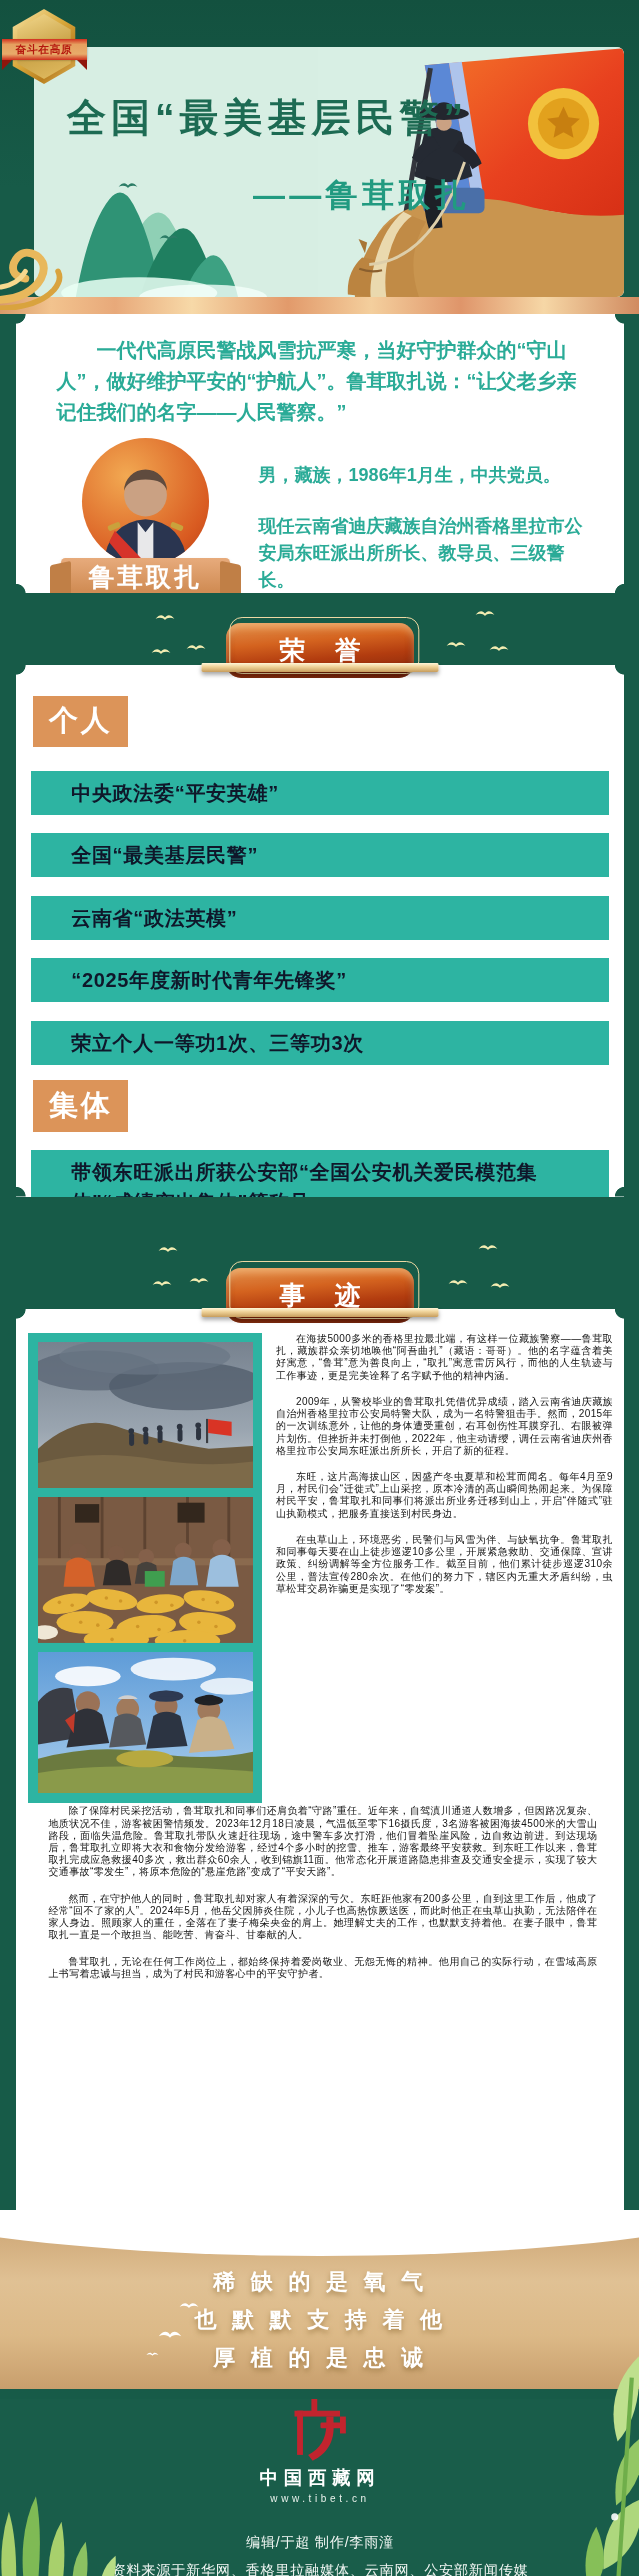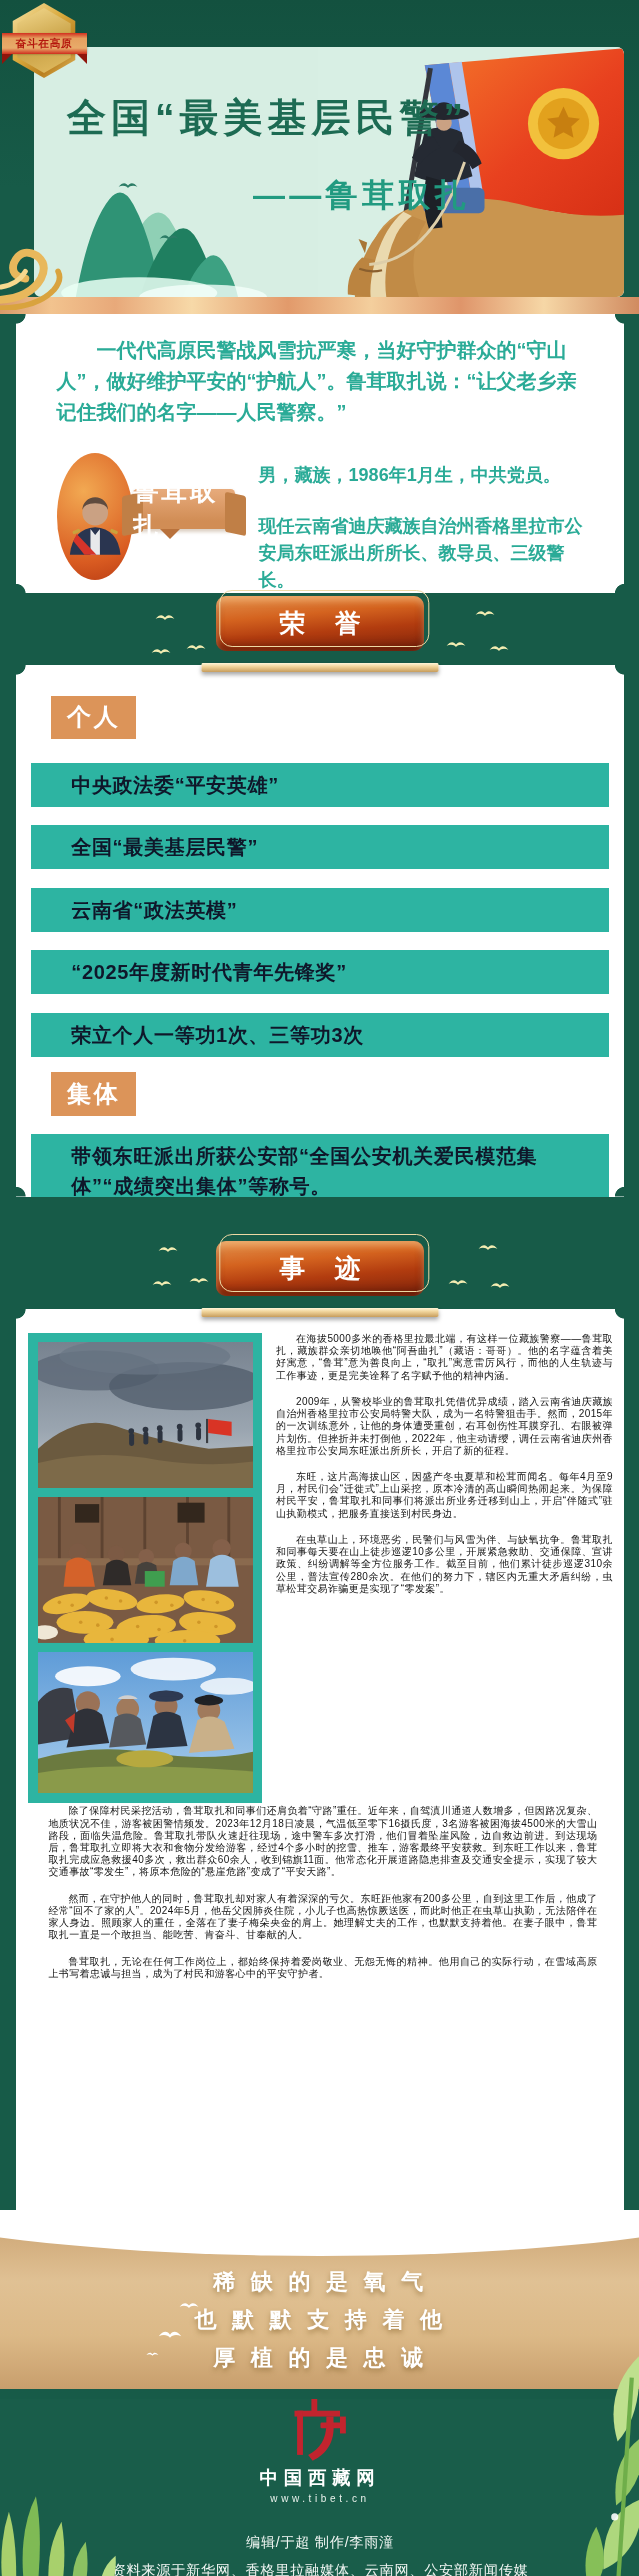--- a/index.html
+++ b/index.html
@@ -25,21 +25,21 @@
   .hero{position:relative;height:314px;background:linear-gradient(180deg,#13513f,#175b48 60%);}
   .hero-panel{position:absolute;left:34px;top:47px;width:590px;height:250px;background:#d7eee3;border-radius:7.1px;overflow:hidden;}
   .hero-photo{position:absolute;right:0;top:0;width:306px;height:250px;}
   .hero-mountains{position:absolute;left:20px;bottom:-2.8px;width:213px;height:142px;}
   .hero-title{position:absolute;left:33px;top:44px;font-size:39px;font-weight:700;letter-spacing:5px;color:var(--titlegreen);white-space:nowrap;z-index:2;}
   .hero-subtitle{position:absolute;left:219px;top:127px;font-size:32px;font-weight:700;letter-spacing:4.3px;color:#219a80;white-space:nowrap;z-index:2;}
   .gold-cloud{position:absolute;left:-5.7px;top:210px;width:114px;height:100px;z-index:3;}
   .copper-band{position:absolute;left:0;bottom:0;width:100%;height:17px;
     background:linear-gradient(90deg,#d89a6a 0%,#f2c38e 8%,#e8a97a 18%,#f7d9a8 30%,#e29a6b 45%,#f4cf9d 58%,#df956a 72%,#f6d7a6 85%,#d08a5f 100%);}
   
-  .badge{position:absolute;left:10px;top:3px;width:68px;height:75px;z-index:5;}
+  .badge{position:absolute;left:10px;top:9px;width:68px;height:75px;z-index:5;}
   .hex{position:absolute;inset:0;clip-path:polygon(50% 0,96% 24%,96% 76%,50% 100%,4% 76%,4% 24%);
     background:linear-gradient(135deg,#f8e7ae,#d9a93c 45%,#b97f1f 72%,#edc96f);}
   .hex::after{content:"";position:absolute;inset:5px;clip-path:polygon(50% 0,96% 24%,96% 76%,50% 100%,4% 76%,4% 24%);
     background:linear-gradient(160deg,#f3d98e,#caa348 55%,#e3bd62);}
   .badge-ribbon{position:absolute;left:-8.5px;right:-8.5px;top:30px;height:21.3px;z-index:2;
     background:linear-gradient(180deg,#d2301f 0%,#e5a05f 26%,#e8ab6a 72%,#cf2d1d 100%);
     display:flex;align-items:center;justify-content:center;box-shadow:0 1.4px 2.1px rgba(0,0,0,.35);}
   .badge-ribbon::before,.badge-ribbon::after{content:"";position:absolute;top:100%;border:5px solid transparent;}
   .badge-ribbon::before{left:0;border-top-color:#8f150c;border-left-color:#8f150c;}
   .badge-ribbon::after{right:0;border-top-color:#8f150c;border-right-color:#8f150c;}
@@ -56,48 +56,48 @@
     overflow:hidden;}
   .card.notch-top{background:
       radial-gradient(circle at 0 0,var(--g) 9.2px,transparent 10px) 0 0/18.5px 18.5px no-repeat,
       radial-gradient(circle at 100% 0,var(--g) 9.2px,transparent 10px) 100% 0/18.5px 18.5px no-repeat,
       #ffffff;}
 
   
   .card-intro{height:279px;padding:21.3px 41px 0 41px;}
   .intro-text{font-size:20px;line-height:1.55;color:var(--introteal);font-weight:700;text-indent:2em;}
   .profile-row{display:flex;margin-top:10px;}
-  .avatar-wrap{position:relative;width:178px;flex:0 0 178px;display:flex;flex-direction:row;align-items:center;}
+  .avatar-wrap{position:relative;width:178px;flex:0 0 178px;display:flex;flex-direction:column;align-items:center;gap:8px;}
   .avatar{width:127px;height:127px;border-radius:50%;overflow:hidden;background:radial-gradient(circle at 35% 30%,#f2a952,#d95b21 70%,#b83c14);}
   .avatar svg{width:100%;height:100%;display:block;}
   .name-ribbon{position:relative;margin-top:-15.6px;width:169px;height:40px;z-index:2;
     background:linear-gradient(180deg,#e7ab7c,#d18d55 80%);border-radius:4.3px;
     display:flex;align-items:center;justify-content:center;box-shadow:0 2.1px 3.6px rgba(120,70,20,.25);}
   .name-ribbon::before{content:"";position:absolute;left:-11.4px;top:5.7px;width:21.3px;height:40px;background:#c07f46;transform:skewY(-12deg);z-index:-1;border-radius:2.8px;}
   .name-ribbon::after{content:"";position:absolute;right:-11.4px;top:5.7px;width:21.3px;height:40px;background:#c07f46;transform:skewY(12deg);z-index:-1;border-radius:2.8px;}
   .name-ribbon span{font-size:25.6px;font-weight:700;color:#ffffff;letter-spacing:2.8px;}
   .ribbon-tail{position:absolute;left:27px;top:100%;width:0;height:0;border:10px solid transparent;border-top-color:#b9723c;}
   .profile-info{margin-left:24px;padding-top:24px;}
   .profile-info p{font-size:18px;line-height:1.5;color:var(--introteal);font-weight:600;}
   .profile-info p + p{margin-top:24px;max-width:384px;}
 
   
   .banner-sec{position:relative;height:90px;z-index:3;margin-bottom:-18.5px;}
   .banner-sec.second{margin-top:41px;}
-  .plaque{position:absolute;left:50%;top:3px;transform:translateX(-50%);width:208px;height:55px;border-radius:10px;
+  .plaque{position:absolute;left:50%;top:30px;transform:translateX(-50%);width:188px;height:55px;border-radius:15px;
     background:linear-gradient(175deg,#e3924e 0%,#d4631f 35%,#b23c0f 62%,#7e230b 100%);
     box-shadow:inset 0 4.3px 7.1px rgba(255,205,145,.55),inset 0 -5.7px 10px rgba(60,10,0,.45);}
   .plaque::after{content:"";position:absolute;inset:-1.4px;border:1.4px solid #eed9a4;border-radius:12.8px;transform:translate(4.3px,-5px);pointer-events:none;}
   .plaque span{display:block;text-align:center;line-height:55px;font-size:25.6px;font-weight:700;letter-spacing:11.4px;padding-left:11.4px;color:#ffffff;}
   .shelf{position:absolute;left:50%;top:70px;transform:translateX(-50%);width:237px;height:9.2px;border-radius:1.4px;
     background:linear-gradient(180deg,#fff6d8 0%,#f0d49b 40%,#c79d5c 100%);box-shadow:0 2.8px 4.3px rgba(0,0,0,.35);}
 
   
   .card-honors{height:532px;padding:31px 12.8px 0 12.8px;}
-  .tag{display:inline-block;margin-left:23px;padding:5.7px 15.6px;background:var(--orange);color:#fff;font-size:24px;font-weight:700;letter-spacing:2.8px;}
+  .tag{display:inline-block;margin-left:5px;padding:5.7px 15.6px;background:var(--orange);color:#fff;font-size:29px;font-weight:700;letter-spacing:2.8px;}
   .tag.second{margin-top:15.6px;}
   .honor-bar{margin:18.5px 2.8px 0 2.8px;background:var(--teal);color:#0f172a;font-size:20px;font-weight:700;
     height:44px;line-height:44px;padding-left:40px;letter-spacing:0.7px;white-space:nowrap;overflow:hidden;}
   .honor-bar.first{margin-top:24px;}
   .honor-bar.multi{height:73px;line-height:1.5;display:flex;align-items:center;white-space:normal;padding:7.1px 40px 7.1px 40px;}
 
   
   .card-deeds{height:901px;padding:24px 11.4px 0 12.8px;color:#121212;}
   .deeds-top{display:flex;align-items:flex-start;}
   .photo-frame{flex:0 0 233px;background:var(--teal);padding:9.2px;display:flex;flex-direction:column;gap:9.2px;}

